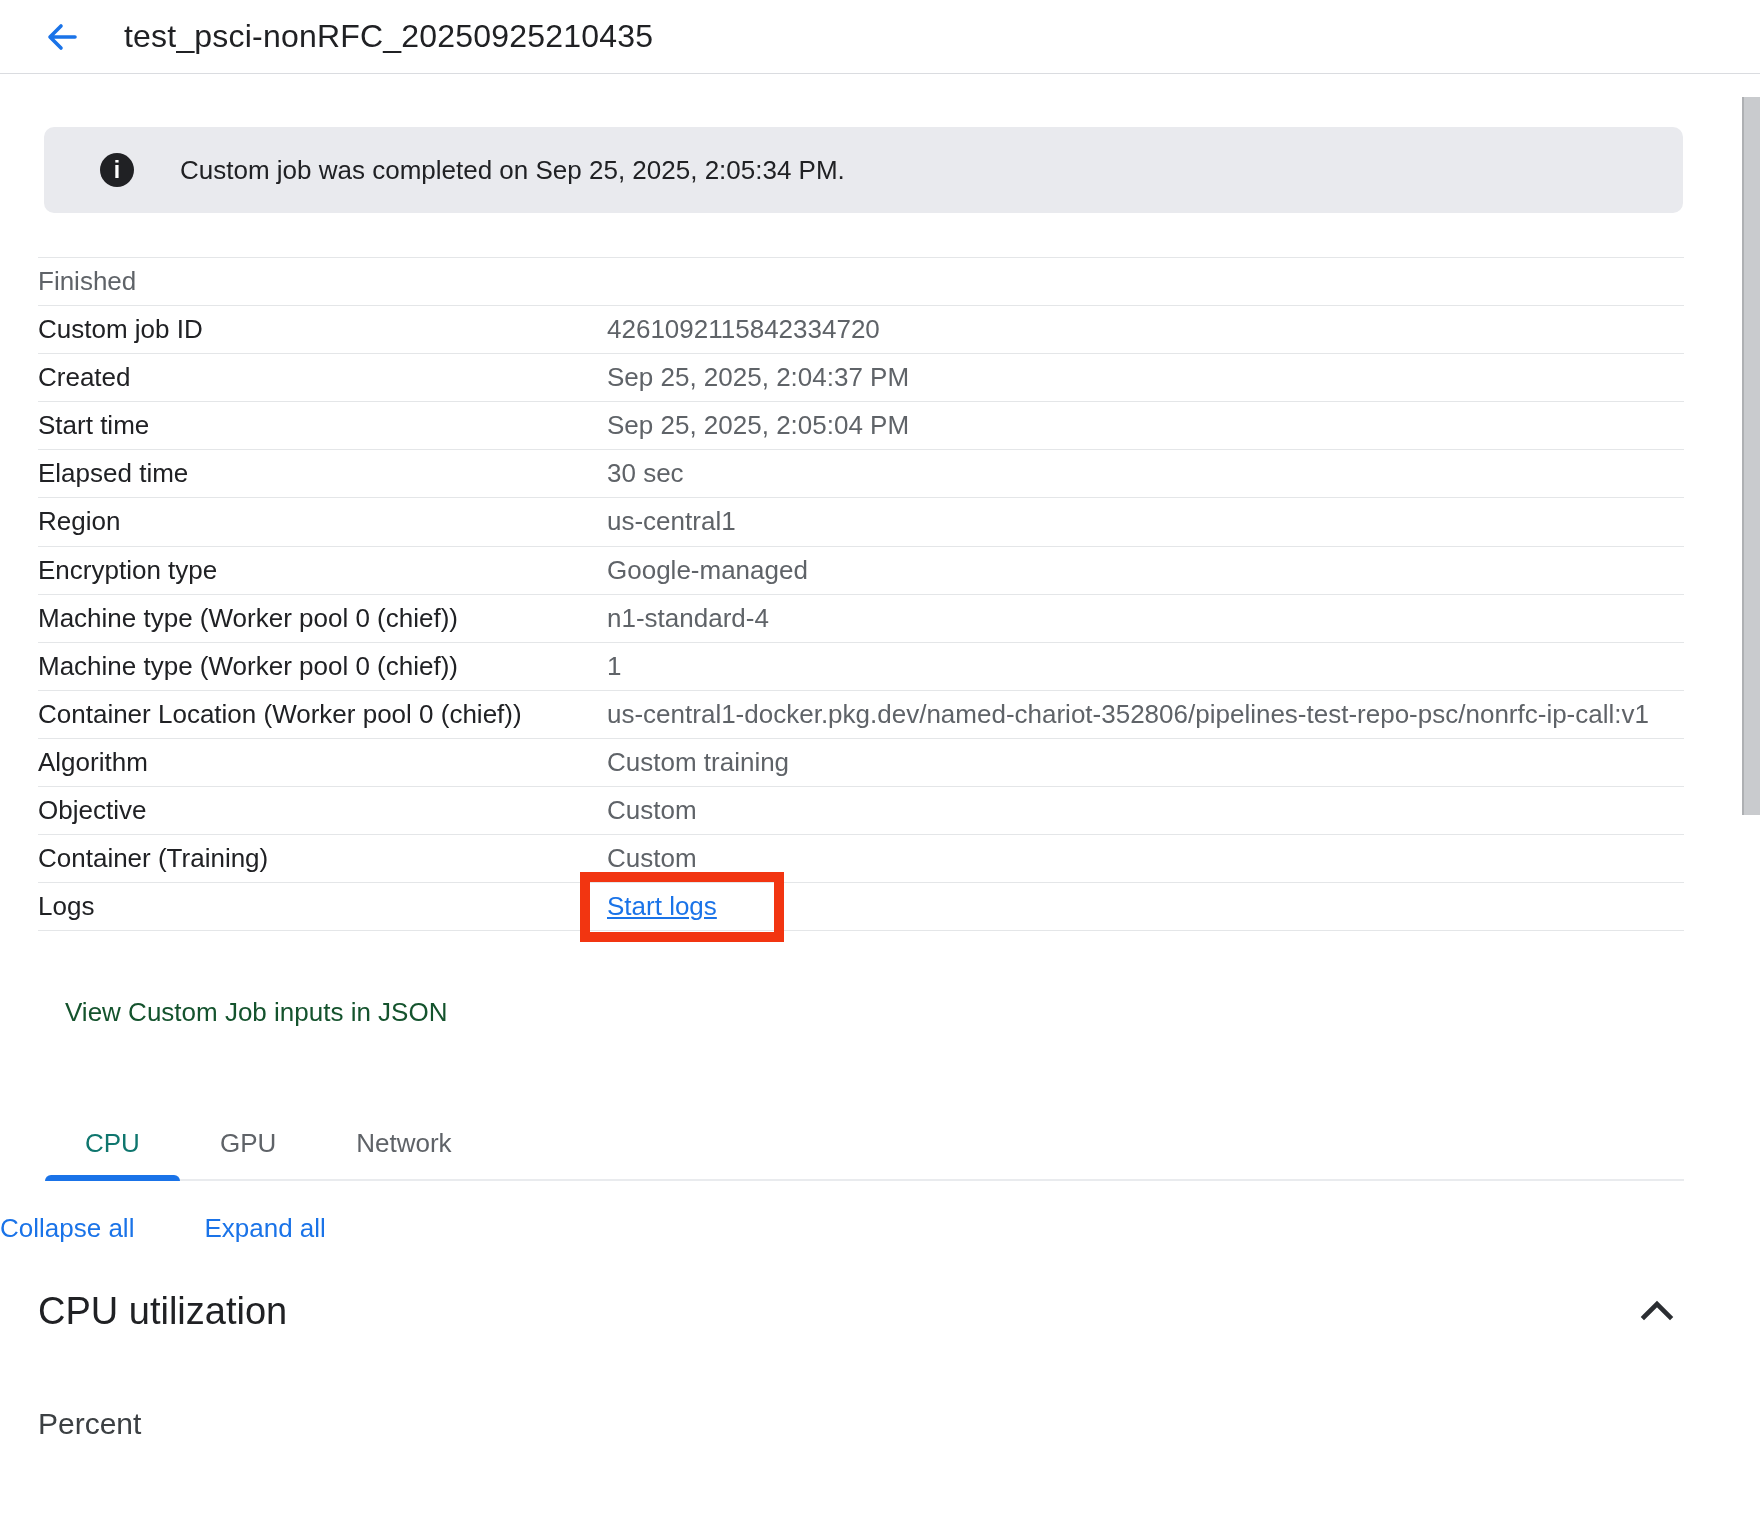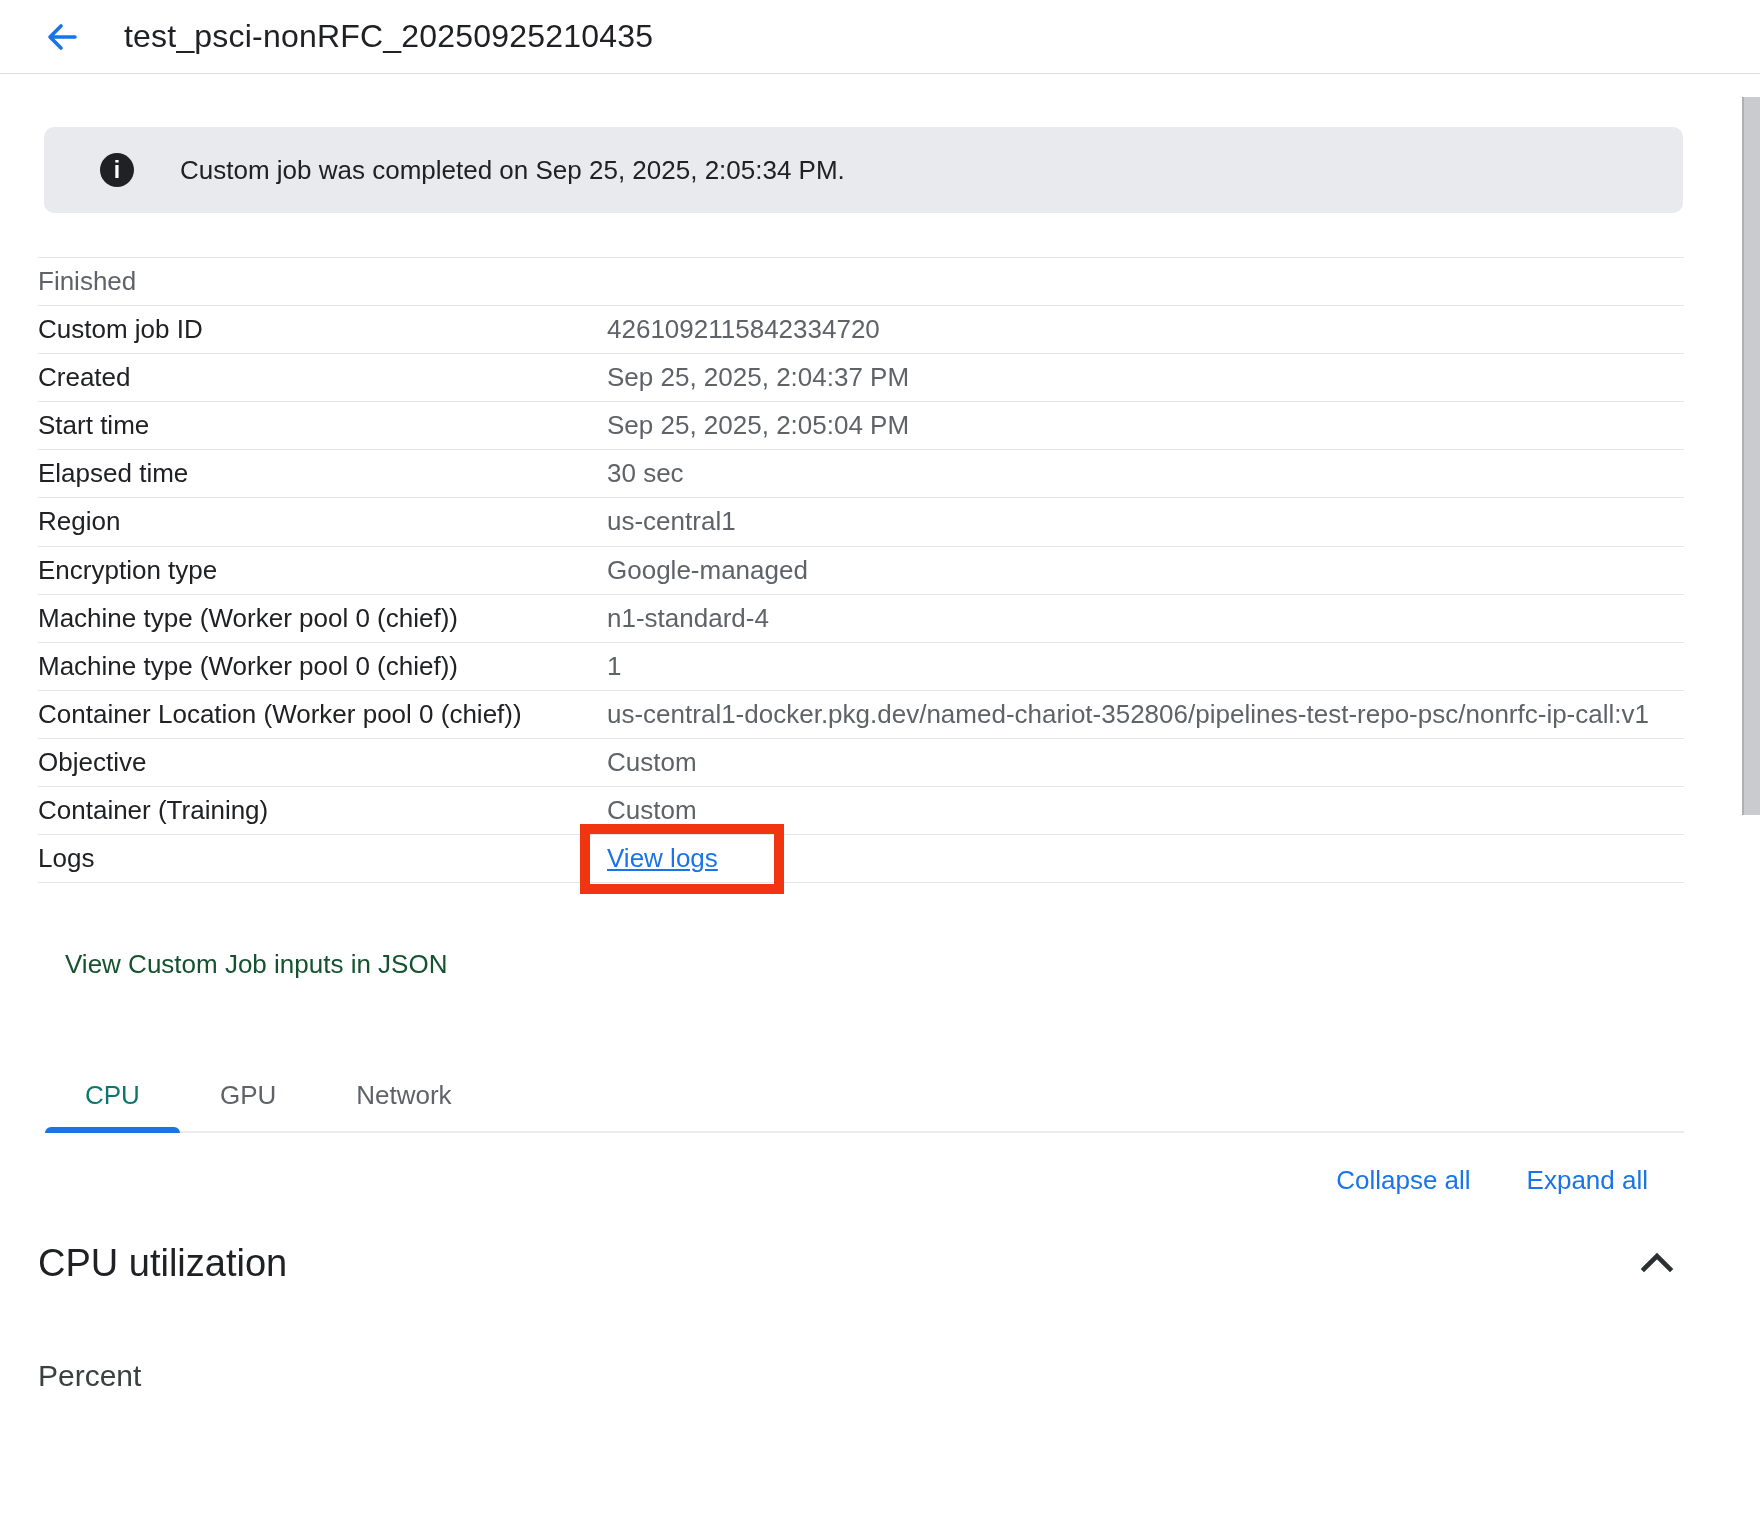--- a/index.html
+++ b/index.html
@@ -43,21 +43,21 @@
 
   
   .tabs { display:flex; margin:86px 76px 0 45px; border-bottom:2px solid #e9ebee; }
   .tab { position:relative; padding:14px 40px 20px; font-size:26px; font-weight:500;
          color:#5f6368; cursor:pointer; }
   .tab.active { color:#0f766e; }
   .tab.active::after { content:""; position:absolute; left:0; right:0; bottom:-2px; height:6px;
                        background:#1a73e8; border-radius:6px 6px 0 0; }
 
   
-  .controls-row { display:flex; justify-content:flex-end; gap:56px; margin:32px 112px 0 0; }
+  .controls-row { display:flex; gap:70px; margin:32px 112px 0 0; }
   .ctl-link { font-size:26px; font-weight:500; color:#1a73e8; cursor:pointer; text-decoration:none; }
 
   
   .section-header { display:flex; align-items:center; justify-content:space-between;
                     margin:46px 82px 8px 38px; }
   .section-title { font-size:38px; font-weight:400; color:#202124; }
   .chevron-btn { border:none; background:transparent; cursor:pointer; padding:4px; }
 
   
   .axis-label { margin:74px 0 0 38px; font-size:30px; color:#3c4043; }
@@ -121,33 +121,37 @@
     </div>
     <div class="row">
       <div class="row-label">Machine type (Worker pool 0 (chief))</div>
       <div class="row-value">1</div>
     </div>
     <div class="row">
       <div class="row-label">Container Location (Worker pool 0 (chief))</div>
       <div class="row-value">us-central1-docker.pkg.dev/named-chariot-352806/pipelines-test-repo-psc/nonrfc-ip-call:v1</div>
     </div>
     <div class="row">
+      <div class="row-label">Algorithm</div>
+      <div class="row-value">Custom training</div>
+    </div>
+    <div class="row">
       <div class="row-label">Objective</div>
       <div class="row-value">Custom</div>
     </div>
     <div class="row">
       <div class="row-label">Container (Training)</div>
       <div class="row-value">Custom</div>
     </div>
     <div class="row row-logs" id="logs-row">
     <div class="row-label">Logs</div>
     <div class="row-value">
       <span class="logs-wrap">
         <span class="red-box"></span>
-        <a class="logs-link">View logs</a>
+        <a class="logs-link">Start logs</a>
       </span>
     </div>
   </div>
 </div>
 
 
 <a class="json-link">View Custom Job inputs in JSON</a>
 
 
 <div class="tabs">

